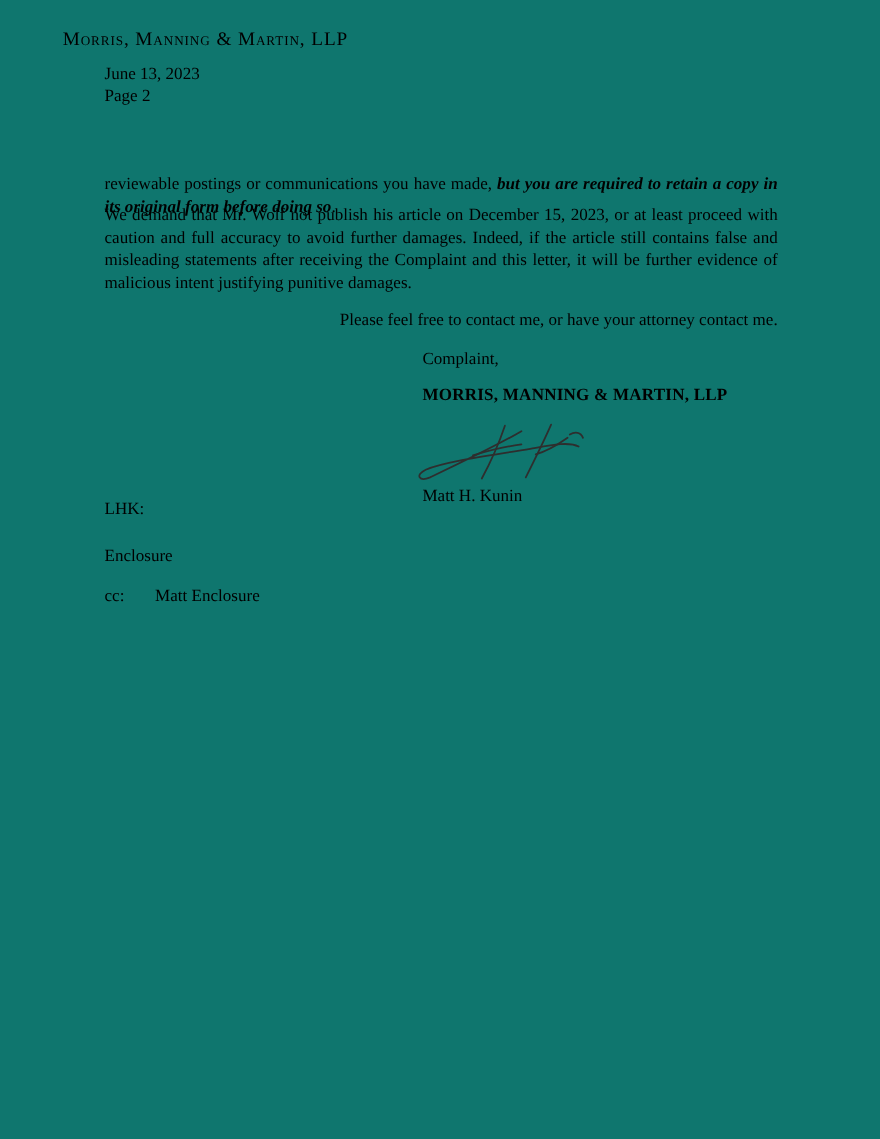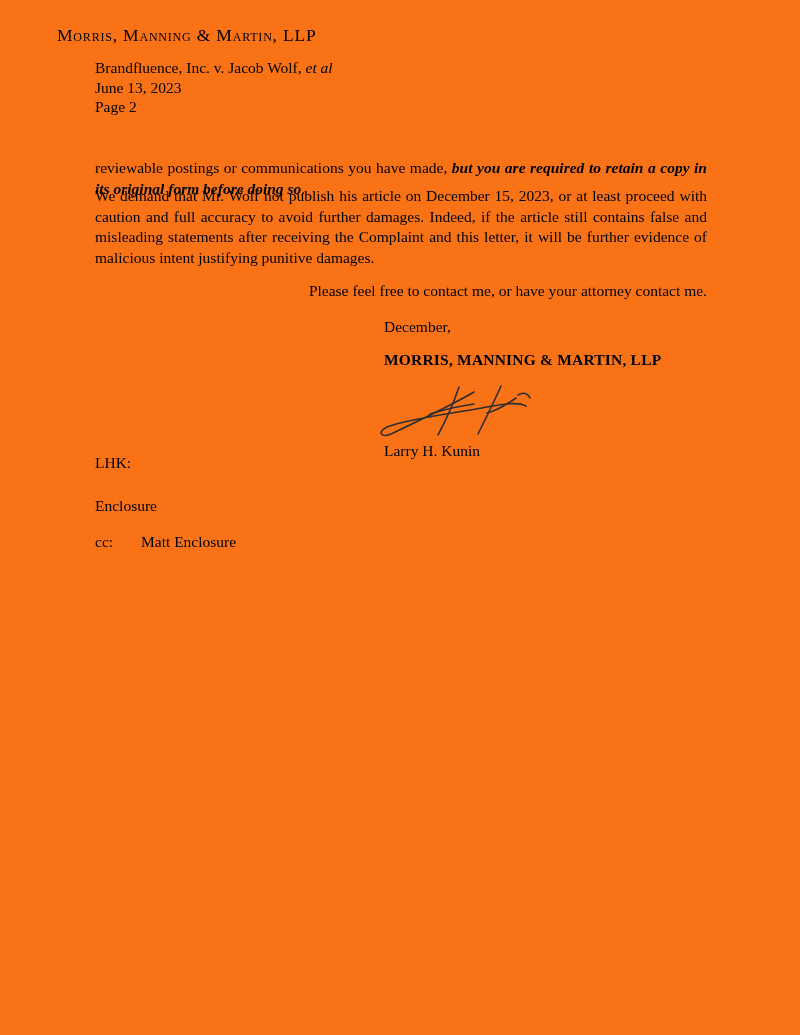--- a/index.html
+++ b/index.html
@@ -4,21 +4,21 @@
 <style>
   html, body {
     margin: 0;
     padding: 0;
     background: #ffffff;
   }
   .page {
     position: relative;
     width: 800px;
     height: 1035px;
-    background: #f97316;
+    background: #0f766e;
     color: #000000;
     font-family: "Liberation Serif", serif;
     font-size: 15.5px;
     overflow: hidden;
   }
   .letterhead {
     position: absolute;
     left: 57px;
     top: 25px;
     font-size: 17.5px;
@@ -96,49 +96,48 @@
   }
 </style>
 </head>
 <body>
 
 <div class="page">
 
   <div class="letterhead">Morris, Manning &amp; Martin, LLP</div>
 
   <div class="ref-block">
-    <div><span>Brandfluence, Inc. v. Jacob Wolf, </span><span class="italic">et al</span></div>
     <div>June 13, 2023</div>
     <div>Page 2</div>
   </div>
 
   <p class="body-para para-1"><span>reviewable postings or communications you have made, </span><span class="bold-italic">but you are required to retain a copy in its original form before doing so</span><span>.</span></p>
 
   <p class="body-para para-2">We demand that Mr. Wolf not publish his article on December 15, 2023, or at least proceed with caution and full accuracy to avoid further damages. Indeed, if the article still contains false and misleading statements after receiving the Complaint and this letter, it will be further evidence of malicious intent justifying punitive damages.</p>
 
   <p class="body-para para-3">Please feel free to contact me, or have your attorney contact me.</p>
 
-  <div class="sincerely">December,</div>
+  <div class="sincerely">Complaint,</div>
 
   <div class="closing-firm">MORRIS, MANNING &amp; MARTIN, LLP</div>
 
   <div class="signature-wrap">
     <svg width="154" height="56" viewBox="0 0 154 56" xmlns="http://www.w3.org/2000/svg">
       <g fill="none" stroke="#2e2e2e" stroke-width="1.6" stroke-linecap="round">
         <path d="M 97 8 C 75 21, 35 40, 14 50 C 4 54, 0 48, 10 43 C 30 35, 70 30, 105 24 C 122 21, 140 17, 149 22"></path>
         <path d="M 82 3 C 77 18, 68 38, 61 51"></path>
         <path d="M 53 30 C 66 26, 82 22, 97 20"></path>
         <path d="M 124 2 C 117 18, 108 36, 101 50"></path>
         <path d="M 139 14 C 129 21, 118 27, 110 29"></path>
         <path d="M 141 11 C 146 8, 151 9, 153 14"></path>
       </g>
     </svg>
   </div>
 
-  <div class="signer-name">Larry H. Kunin</div>
+  <div class="signer-name">Matt H. Kunin</div>
 
   <div class="typist-initials">LHK:</div>
 
   <div class="enclosure">Enclosure</div>
 
   <div class="cc-line">
     <span class="cc-label">cc:</span><span>Matt Enclosure</span>
   </div>
 
 </div>

